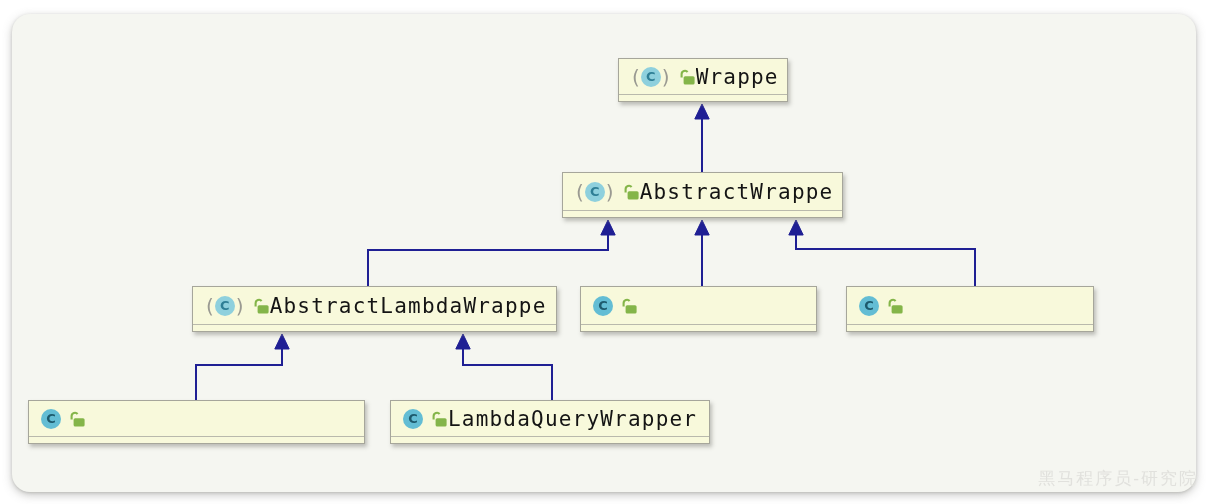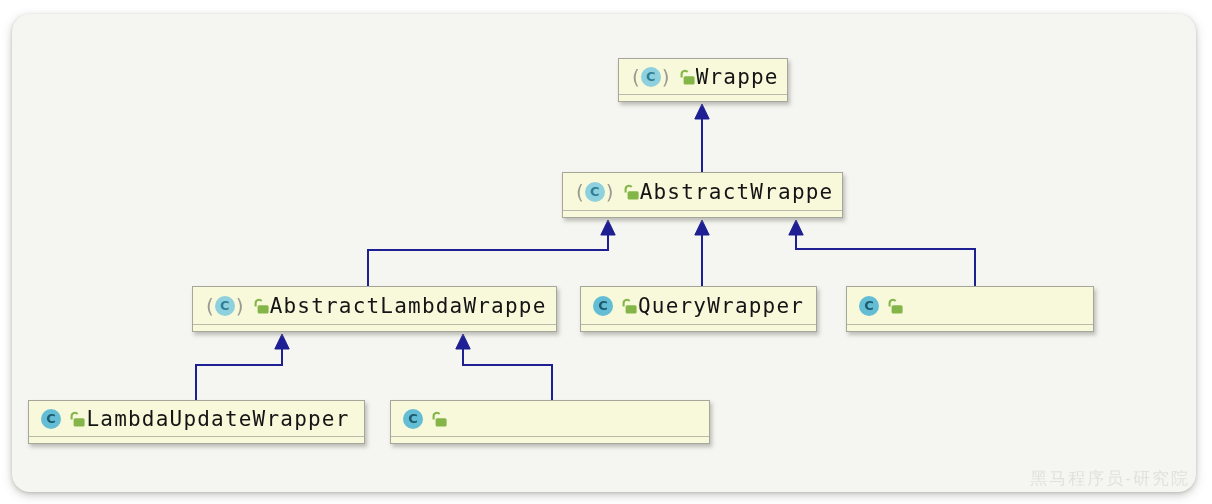--- a/index.html
+++ b/index.html
@@ -45,21 +45,21 @@
   .cls-circle.concrete{background:var(--class-circle,#63bdd4);color:var(--class-letter,#1d5a6d);}
   .cls-circle.abstract{background:var(--abstract-circle,#8ed0dd);color:var(--abstract-letter,#2e7e95);}
   .lock-icon{margin-left:7px;flex:0 0 auto;}
   .node-label{
     flex:1;text-align:center;
     color:#141414;font-size:21px;letter-spacing:1.2px;
     white-space:nowrap;overflow:hidden;
     padding-right:4px;
   }
   .watermark{
-    position:absolute;right:22px;bottom:14px;
+    position:absolute;right:14px;bottom:14px;
     color:var(--watermark,#e1e1dd);
     font-family:"DejaVu Serif","Liberation Serif",serif;
     font-size:17px;letter-spacing:2px;
     pointer-events:none;
   }
 </style>
 </head>
 <body>
 
 <div class="stage">
@@ -135,21 +135,20 @@
       </div>
       <div class="class-node" style="left: 580px; top: 286px; width: 237px; height: 46px;">
         <div class="node-header">
           <span class="icon-group">
             <span class="cls-circle concrete">C</span>
           </span>
           <svg width="18" height="18" viewBox="0 0 18 18" class="lock-icon">
             <path d="M3.6 9.4 L3.6 6.2 A3.4 3.4 0 0 1 9.6 4.0" fill="none" stroke="#84b549" stroke-width="2.1"></path>
             <rect x="5.6" y="8.2" width="11" height="8.4" rx="1.6" fill="#84b549"></rect>
           </svg>
-          <span class="node-label">QueryWrapper</span>
         </div>
       </div>
       <div class="class-node" style="left: 846px; top: 286px; width: 248px; height: 46px;">
         <div class="node-header">
           <span class="icon-group">
             <span class="cls-circle concrete">C</span>
           </span>
           <svg width="18" height="18" viewBox="0 0 18 18" class="lock-icon">
             <path d="M3.6 9.4 L3.6 6.2 A3.4 3.4 0 0 1 9.6 4.0" fill="none" stroke="#84b549" stroke-width="2.1"></path>
             <rect x="5.6" y="8.2" width="11" height="8.4" rx="1.6" fill="#84b549"></rect>
@@ -158,29 +157,29 @@
       </div>
       <div class="class-node" style="left: 28px; top: 400px; width: 337px; height: 44px;">
         <div class="node-header">
           <span class="icon-group">
             <span class="cls-circle concrete">C</span>
           </span>
           <svg width="18" height="18" viewBox="0 0 18 18" class="lock-icon">
             <path d="M3.6 9.4 L3.6 6.2 A3.4 3.4 0 0 1 9.6 4.0" fill="none" stroke="#84b549" stroke-width="2.1"></path>
             <rect x="5.6" y="8.2" width="11" height="8.4" rx="1.6" fill="#84b549"></rect>
           </svg>
-          <span class="node-label">LambdaUpdateWrapper</span>
         </div>
       </div>
       <div class="class-node" style="left: 390px; top: 400px; width: 320px; height: 44px;">
         <div class="node-header">
           <span class="icon-group">
             <span class="cls-circle concrete">C</span>
           </span>
           <svg width="18" height="18" viewBox="0 0 18 18" class="lock-icon">
             <path d="M3.6 9.4 L3.6 6.2 A3.4 3.4 0 0 1 9.6 4.0" fill="none" stroke="#84b549" stroke-width="2.1"></path>
             <rect x="5.6" y="8.2" width="11" height="8.4" rx="1.6" fill="#84b549"></rect>
           </svg>
+          <span class="node-label">LambdaQueryWrapper</span>
         </div>
       </div>
     </div>
   <div class="watermark">黑马程序员-研究院</div>
 </div>
 
 </body></html>

